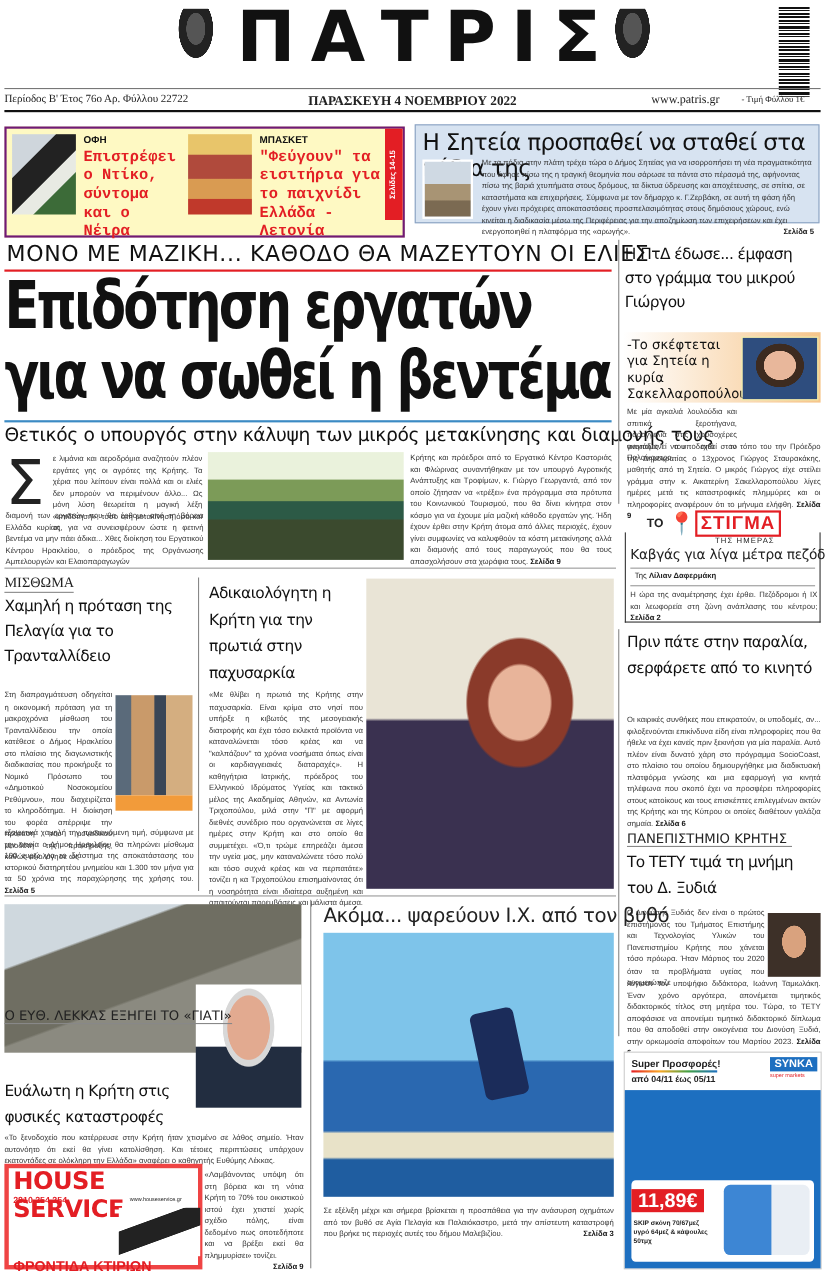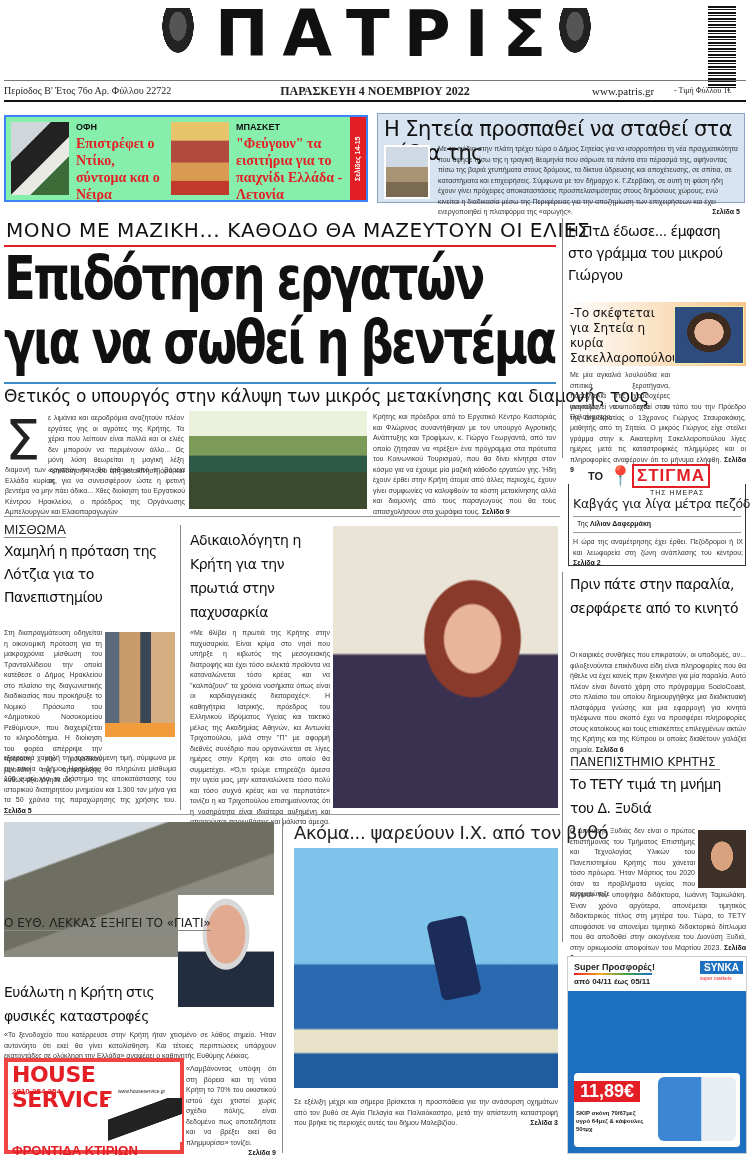--- a/index.html
+++ b/index.html
@@ -5,25 +5,25 @@
 *{box-sizing:border-box;margin:0;padding:0}
 body{width:750px;height:1156px;background:#fff;font-family:"Liberation Sans",sans-serif;color:#222;position:relative;overflow:hidden}
 .abs{position:absolute}
 .masthead{left:0;top:0;width:750px;height:100px}
 .logo{left:215px;top:2px;width:320px;font-family:"DejaVu Sans",sans-serif;font-weight:900;font-size:64px;letter-spacing:14px;color:#111;text-align:center;line-height:64px}
 .tagline{left:0;top:65px;width:750px;text-align:center;font-family:"Liberation Serif",serif;font-weight:bold;font-size:12px}
 .portrait{width:40px;height:52px;top:8px;background:radial-gradient(ellipse at 50% 35%,#555 0 30%,#222 31% 55%,#fff 56%)}
 .barcode{left:708px;top:6px;width:28px;height:82px;background:repeating-linear-gradient(180deg,#111 0 2px,#fff 2px 3px,#111 3px 4px,#fff 4px 6px)}
 .infoline{top:82px;height:16px;font-family:"Liberation Serif",serif;font-size:10px;line-height:18px}
 .rule{left:4px;width:742px;height:2px;background:#111}
-.ribbon{left:4px;top:115px;width:364px;height:87px;border:2px solid #3b82f6;background:#86efac}
+.ribbon{left:4px;top:115px;width:364px;height:101px;border:2px solid #701a75;background:#fef9c3}
 .ribbon .tab{right:0;top:0;width:16px;height:83px;background:#e31e24;color:#fff;font-size:7px;font-weight:bold;writing-mode:vertical-rl;transform:rotate(180deg);text-align:center;line-height:16px}
 .ribbon .pic{width:58px;height:73px;top:5px}
 .ribbon .kick{font-size:9px;font-weight:bold;top:5px}
-.ribbon .ttl{font-size:14px;font-weight:bold;line-height:17px;top:18px;font-family:Liberation Serif, serif}
+.ribbon .ttl{font-size:14px;font-weight:bold;line-height:17px;top:18px;font-family:Liberation Mono, monospace}
 .sitia{left:377px;top:113px;width:368px;height:90px;background:#d7e3f1;border:1px solid #8aa2c2}
 .sitia h2{position:absolute;left:6px;top:3px;font-weight:normal;font-size:21px;font-family:"DejaVu Sans",sans-serif;letter-spacing:-.6px;color:#111}
 .sitia .pic{left:6px;top:31px;width:46px;height:54px;background:linear-gradient(180deg,#cfd9e3 0 40%,#a89474 41% 70%,#7b6a52 71%);border:2px solid #fff}
 .sitia .body{left:60px;top:30px;width:302px;font-size:7px;line-height:10.4px;color:#222}
 .kicker-main{left:6px;top:218px;font-size:20px;letter-spacing:.6px;font-family:"DejaVu Sans",sans-serif;color:#111}
 .redline{left:4px;width:552px;height:2px;background:#e31e24}
 .headline{left:0;width:560px;font-family:"DejaVu Sans Condensed","DejaVu Sans",sans-serif;font-weight:bold;font-size:60px;line-height:60px;letter-spacing:-3px;transform:scaleX(.86);transform-origin:left;color:#111;white-space:nowrap}
 .blueline{left:4px;height:2px;background:#3c8bc4}
 .sub{left:4px;top:386px;font-size:17px;font-family:"DejaVu Sans",sans-serif;color:#111;letter-spacing:-.3px;white-space:nowrap}
 .bodytxt{font-size:7px;line-height:10.5px;color:#333;text-align:justify}
@@ -98,22 +98,22 @@
 <div class="abs stigma" style="top:484px;height:82px;border-top:none">
   <div class="abs" style="left:4px;top:12px;font-size:12.5px;font-family:'DejaVu Sans',sans-serif;letter-spacing:-.3px;white-space:nowrap">Καβγάς για λίγα μέτρα πεζόδρομο...</div>
   <div class="abs grey-rule" style="left:4px;top:32px;width:168px"></div>
   <div class="abs" style="left:8px;top:36px;font-size:7px"><span>Της</span> <b>Λίλιαν Δαφερμάκη</b></div>
   <div class="abs grey-rule" style="left:4px;top:48px;width:168px"></div>
   <div class="abs bodytxt" style="left:4px;top:53px;width:170px"><span>Η ώρα της αναμέτρησης έχει έρθει. Πεζόδρομοι ή ΙΧ και λεωφορεία στη ζώνη ανάπλασης του κέντρου;</span> <span class="pg">Σελίδα 2</span></div>
 </div>
 
 <div class="abs grey-rule" style="left:4px;top:516px;width:556px"></div>
 
-<div class="abs" style="left:4px;top:522px;font-family:Liberation Sans, sans-serif;font-size:13px;border-bottom:1px solid #888">ΜΙΣΘΩΜΑ</div>
-<div class="abs sidehead" style="left:4px;top:540px;width:170px;line-height:23px">Χαμηλή η πρόταση της Λότζια για το Πανεπιστημίου</div>
+<div class="abs" style="left:4px;top:522px;font-family:Liberation Serif, serif;font-size:13px;border-bottom:1px solid #888">ΜΙΣΘΩΜΑ</div>
+<div class="abs sidehead" style="left:4px;top:540px;width:170px;line-height:23px">Χαμηλή η πρόταση της Πελαγία για το Τρανταλλίδειο</div>
 <div class="abs bodytxt" style="left:4px;top:628px;width:98px">Στη διαπραγμάτευση οδηγείται η οικονομική πρόταση για τη μακροχρόνια μίσθωση του Τρανταλλίδειου την οποία κατέθεσε ο Δήμος Ηρακλείου στο πλαίσιο της διαγωνιστικής διαδικασίας που προκήρυξε το Νομικό Πρόσωπο του «Δημοτικού Νοσοκομείου Ρεθύμνου», που διαχειρίζεται το κληροδότημα. Η διοίκηση του φορέα απέρριψε την πρόταση του μοναδικού μειοδότη της προκήρυξης, καθώς αξιολόγησε ως</div>
 <div class="abs" style="left:105px;top:632px;width:70px;height:105px;background:linear-gradient(90deg,#5a6a7a 0 20%,#c99a6a 21% 50%,#3a4656 51% 65%,#d4ae80 66%);border-bottom:14px solid #f29b3a"></div>
 <div class="abs bodytxt" style="left:4px;top:753px;width:172px"><span>εξαιρετικά χαμηλή την προτεινόμενη τιμή, σύμφωνα με την οποία ο Δήμος Ηρακλείου θα πληρώνει μίσθωμα 100 ευρώ για το διάστημα της αποκατάστασης του ιστορικού διατηρητέου μνημείου και 1.300 τον μήνα για τα 50 χρόνια της παραχώρησης της χρήσης του.</span> <span class="pg">Σελίδα 5</span></div>
 <div class="abs vline" style="left:180px;top:525px;height:285px"></div>
 
 <div class="abs sidehead" style="left:190px;top:528px;width:140px;line-height:24px">Αδικαιολόγητη η Κρήτη για την πρωτιά στην παχυσαρκία</div>
 <div class="abs bodytxt" style="left:190px;top:628px;width:140px"><span>«Με θλίβει η πρωτιά της Κρήτης στην παχυσαρκία. Είναι κρίμα στο νησί που υπήρξε η κιβωτός της μεσογειακής διατροφής και έχει τόσο εκλεκτά προϊόντα να καταναλώνεται τόσο κρέας και να "καλπάζουν" τα χρόνια νοσήματα όπως είναι οι καρδιαγγειακές διαταραχές». Η καθηγήτρια Ιατρικής, πρόεδρος του Ελληνικού Ιδρύματος Υγείας και τακτικό μέλος της Ακαδημίας Αθηνών, κα Αντωνία Τριχοπούλου, μιλά στην "Π" με αφορμή διεθνές συνέδριο που οργανώνεται σε λίγες ημέρες στην Κρήτη και στο οποίο θα συμμετέχει. «Ό,τι τρώμε επηρεάζει άμεσα την υγεία μας, μην καταναλώνετε τόσο πολύ και τόσο συχνά κρέας και να περπατάτε» τονίζει η κα Τριχοπούλου επισημαίνοντας ότι η νοσηρότητα είναι ιδιαίτερα αυξημένη και απαιτούνται παρεμβάσεις και μάλιστα άμεσα.</span> <span class="pg">Σελίδα 7</span></div>
 <div class="abs" style="left:333px;top:526px;width:225px;height:282px;background:radial-gradient(ellipse at 62% 40%,#e8b49a 0 14%,#8a3a2a 15% 24%,transparent 25%),linear-gradient(180deg,#e9e4d6 0 45%,#3a3150 46%);"></div>
 
 <div class="abs vline" style="left:562px;top:572px;height:370px"></div>

